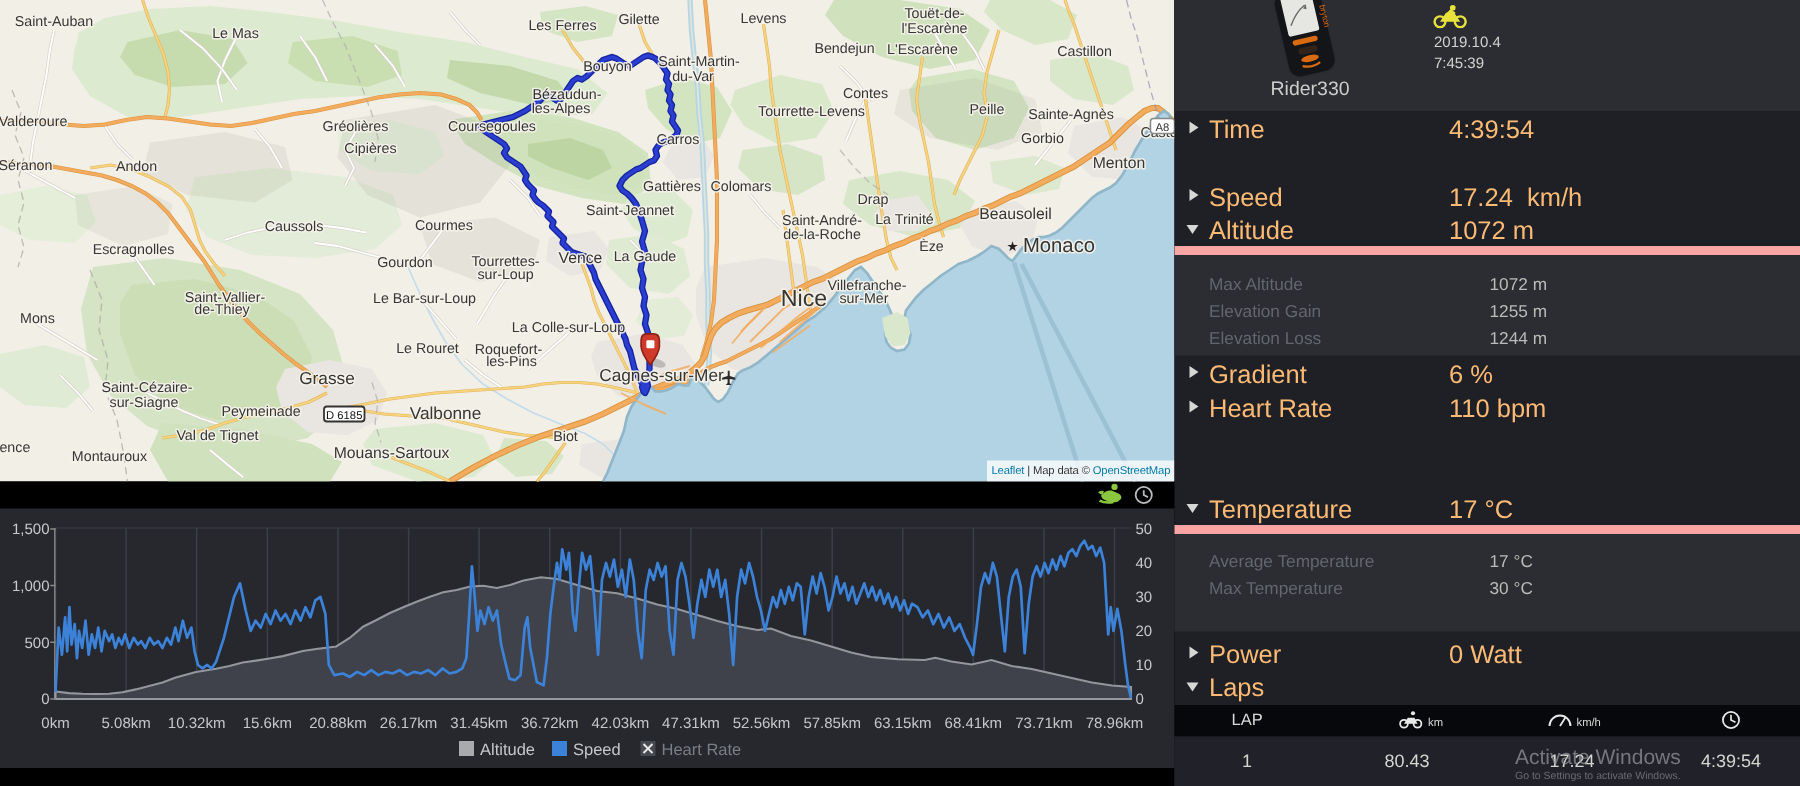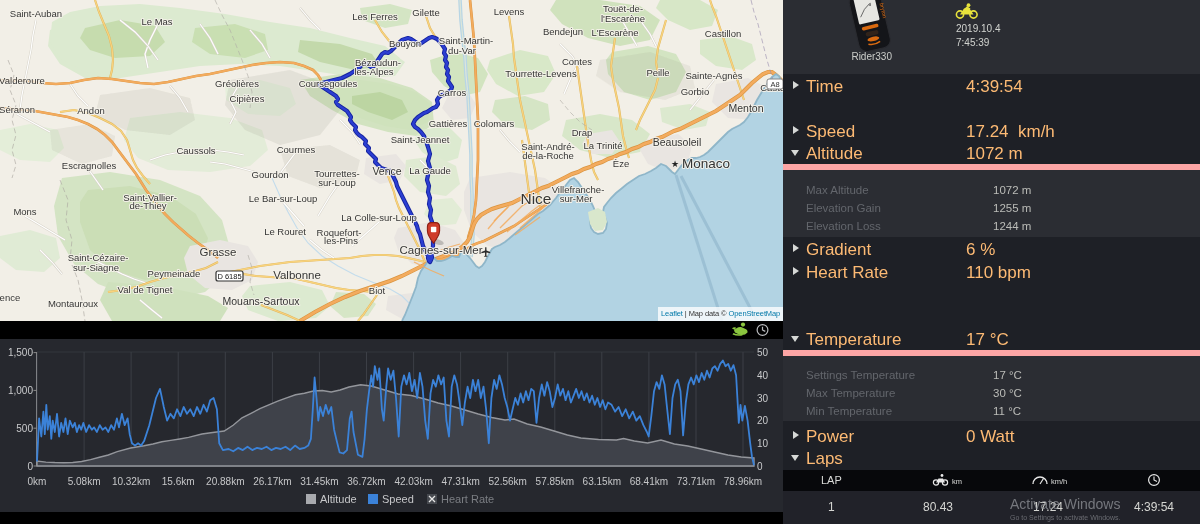--- a/index.html
+++ b/index.html
@@ -412,21 +412,21 @@
 <rect x="16" y="-5" width="21" height="27" rx="1.5" fill="#e6e6e2"></rect>
 <path d="M19,15 Q24,7 31,3.5" stroke="#666" stroke-width="0.9" fill="none"></path>
 <path d="M29.5,5.5 L32,3 L31.5,6.5" fill="#666"></path>
 <rect x="17.5" y="25" width="17" height="3.6" rx="1.8" fill="#d96a10"></rect>
 <rect x="20" y="31" width="13" height="4.5" rx="2.2" fill="#31231a"></rect>
 <ellipse cx="26.5" cy="39" rx="6" ry="2.2" fill="#d96a10"></ellipse>
 <path d="M20.5,43 q6,2.8 12,0" stroke="#d96a10" stroke-width="1.5" fill="none"></path>
 <text x="40.5" y="6" font-size="5.5" fill="#d96a10" transform="rotate(90 40.5 6)" font-family="Liberation Sans,sans-serif">bryton</text>
 </g>
 </svg>
-<div style="position:absolute;left:64px;top:51px;width:45px;text-align:right;color:#ccceca;font-size:10px">Rider330</div>
+<div style="position:absolute;left:64px;top:51px;width:45px;text-align:left;color:#ccceca;font-size:13px">Rider330</div>
 <svg style="position:absolute;left:172px;top:3px" width="24" height="16" viewBox="0 0 24 16">
 <g stroke="#e8e33c" fill="none" stroke-width="1.6">
             <circle cx="5" cy="11.5" r="3.6"></circle>
             <circle cx="18.5" cy="11.5" r="3.6"></circle>
           </g>
 <g fill="#e8e33c">
             <path d="M5,11.5 L9,5.5 L14.5,5.5 L18.5,11.5 L11,11.5 Z"></path>
             <circle cx="13.5" cy="2.2" r="1.9"></circle>
             <path d="M8.5,6.5 L12,3.2 L15.5,5.5 L12,8.5 Z"></path>
           </g>
@@ -473,30 +473,26 @@
         <span class="lb">Heart Rate</span>
         <span class="vl">110 bpm</span>
       </div>
 <div class="row" style="top:327px">
         <span class="trid"></span>
         <span class="lb">Temperature</span>
         <span class="vl">17 °C</span>
       </div>
 <div class="sub" style="top:350px;height:71px">
 <div class="srow" style="top:11px">
-          <span class="lb">Settings Temperature</span>
+          <span class="lb">Average Temperature</span>
           <span class="vl">17 °C</span>
         </div>
 <div class="srow" style="top:29px">
           <span class="lb">Max Temperature</span>
           <span class="vl">30 °C</span>
-        </div>
-<div class="srow" style="top:47px">
-          <span class="lb">Min Temperature</span>
-          <span class="vl">11 °C</span>
         </div>
 </div>
 <div class="row" style="top:424px">
         <span class="tri"></span>
         <span class="lb">Power</span>
         <span class="vl">0 Watt</span>
       </div>
 <div class="row" style="top:446px">
         <span class="trid"></span>
         <span class="lb">Laps</span>

